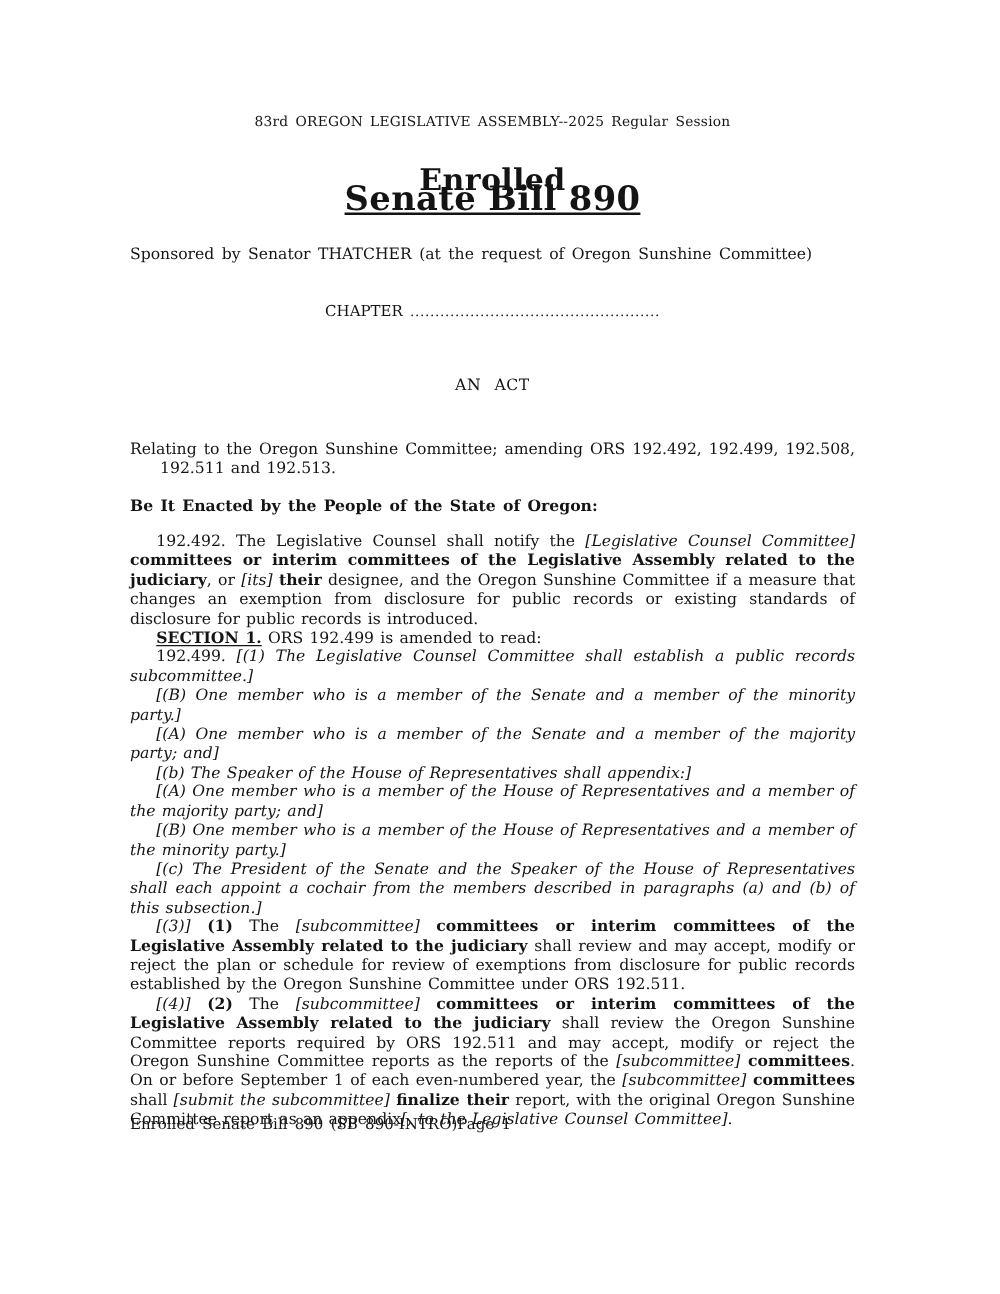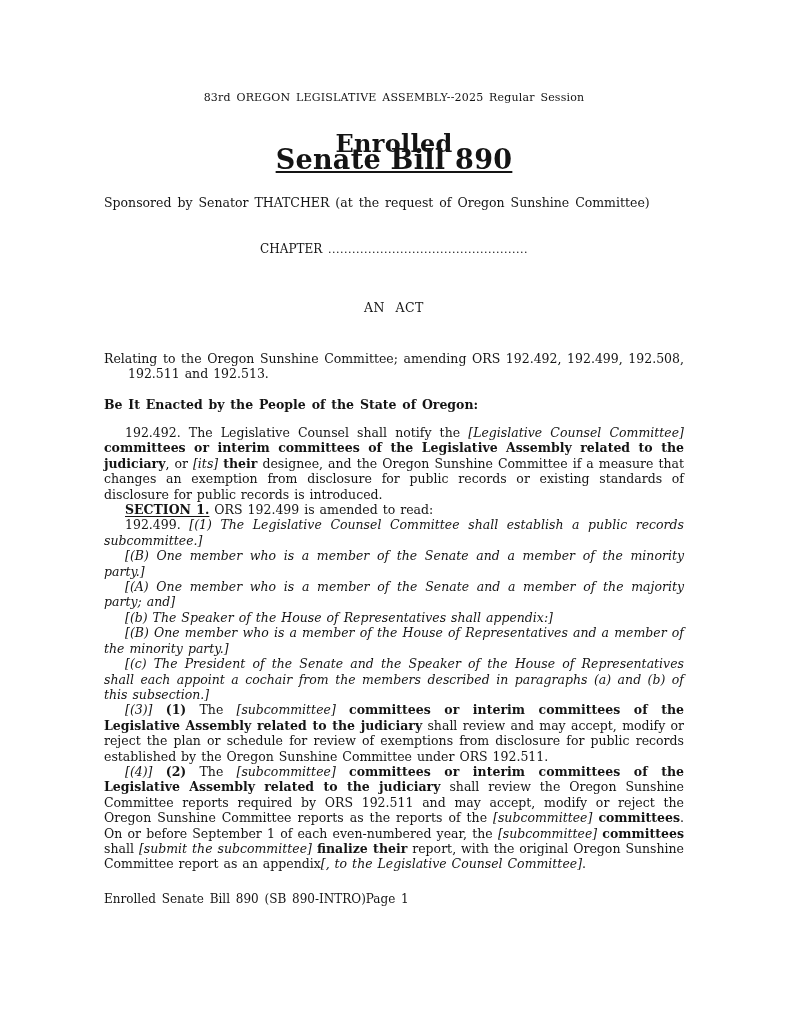--- a/index.html
+++ b/index.html
@@ -122,20 +122,21 @@
 
   <div class="abs enacting-clause">Be It Enacted by the People of the State of Oregon:</div>
 
   <div class="abs bill-body">
       <p><span class="r-n">192.492. The Legislative Counsel shall notify the </span><span class="r-i">[Legislative Counsel Committee]</span><span class="r-n"> </span><span class="r-b">committees or interim committees of the Legislative Assembly related to the judiciary</span><span class="r-n">, or </span><span class="r-i">[its]</span><span class="r-n"> </span><span class="r-b">their</span><span class="r-n"> designee, and the Oregon Sunshine Committee if a measure that changes an exemption from disclosure for public records or existing standards of disclosure for public records is introduced.</span></p>
       <p><span class="r-bu">SECTION 1.</span><span class="r-n"> ORS 192.499 is amended to read:</span></p>
       <p><span class="r-n">192.499. </span><span class="r-i">[(1) The Legislative Counsel Committee shall establish a public records subcommittee.]</span></p>
       <p><span class="r-i">[(B) One member who is a member of the Senate and a member of the minority party.]</span></p>
       <p><span class="r-i">[(A) One member who is a member of the Senate and a member of the majority party; and]</span></p>
       <p><span class="r-i">[(b) The Speaker of the House of Representatives shall appendix:]</span></p>
+      <p><span class="r-i">[(A) One member who is a member of the House of Representatives and a member of the majority party; and]</span></p>
       <p><span class="r-i">[(B) One member who is a member of the House of Representatives and a member of the minority party.]</span></p>
       <p><span class="r-i">[(c) The President of the Senate and the Speaker of the House of Representatives shall each appoint a cochair from the members described in paragraphs (a) and (b) of this subsection.]</span></p>
       <p><span class="r-i">[(3)]</span><span class="r-n"> </span><span class="r-b">(1)</span><span class="r-n"> The </span><span class="r-i">[subcommittee]</span><span class="r-n"> </span><span class="r-b">committees or interim committees of the Legislative Assembly related to the judiciary</span><span class="r-n"> shall review and may accept, modify or reject the plan or schedule for review of exemptions from disclosure for public records established by the Oregon Sunshine Committee under ORS 192.511.</span></p>
       <p><span class="r-i">[(4)]</span><span class="r-n"> </span><span class="r-b">(2)</span><span class="r-n"> The </span><span class="r-i">[subcommittee]</span><span class="r-n"> </span><span class="r-b">committees or interim committees of the Legislative Assembly related to the judiciary</span><span class="r-n"> shall review the Oregon Sunshine Committee reports required by ORS 192.511 and may accept, modify or reject the Oregon Sunshine Committee reports as the reports of the </span><span class="r-i">[subcommittee]</span><span class="r-n"> </span><span class="r-b">committees</span><span class="r-n">. On or before September 1 of each even-numbered year, the </span><span class="r-i">[subcommittee]</span><span class="r-n"> </span><span class="r-b">committees</span><span class="r-n"> shall </span><span class="r-i">[submit the subcommittee]</span><span class="r-n"> </span><span class="r-b">finalize their</span><span class="r-n"> report, with the original Oregon Sunshine Committee report as an appendix</span><span class="r-i">[, to the Legislative Counsel Committee]</span><span class="r-n">.</span></p>
     </div>
 
   <div class="abs footer-line">
     <span>Enrolled Senate Bill 890 (SB 890-INTRO)</span>
     <span>Page 1</span>
   </div>

